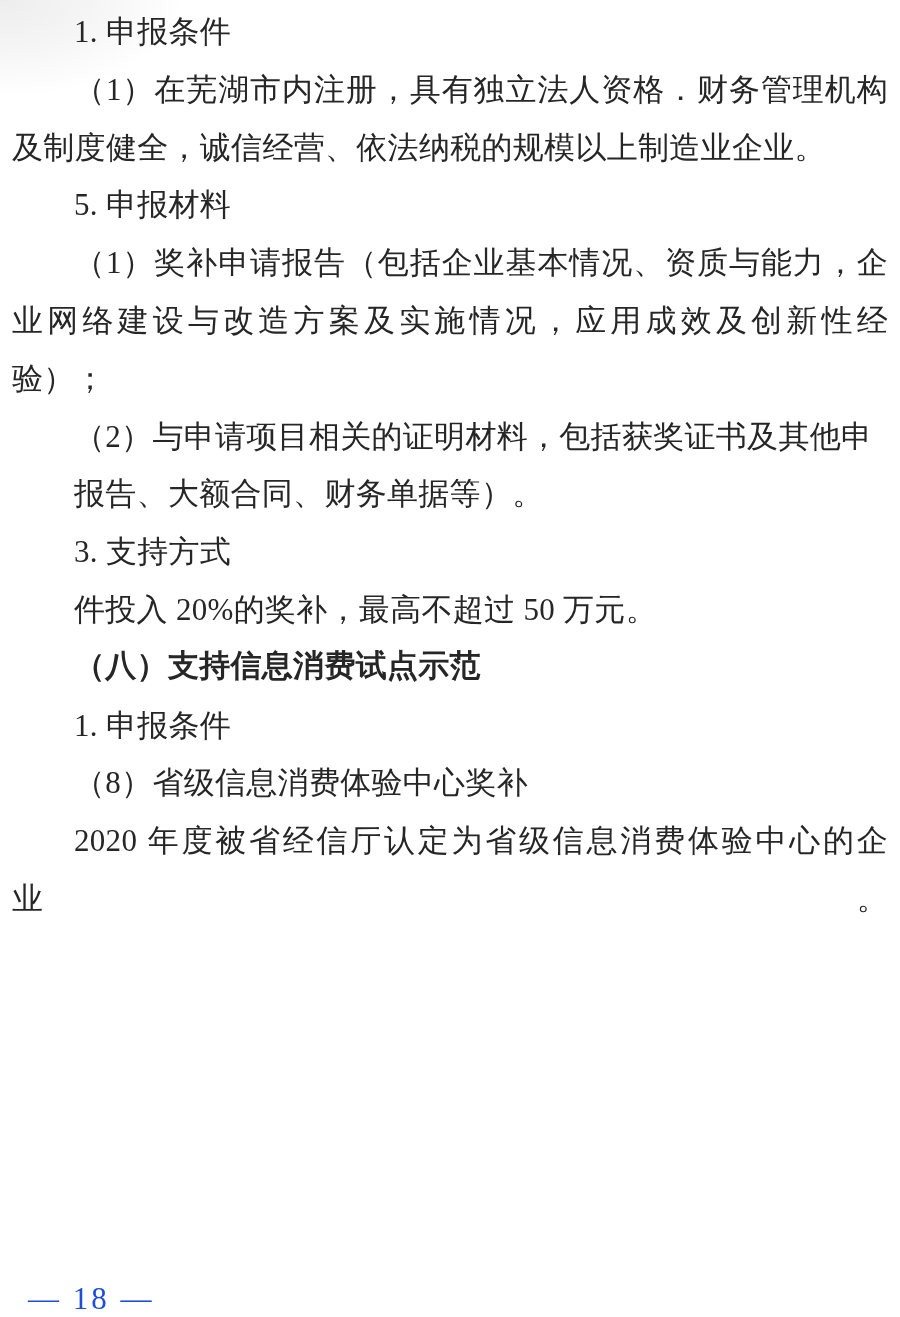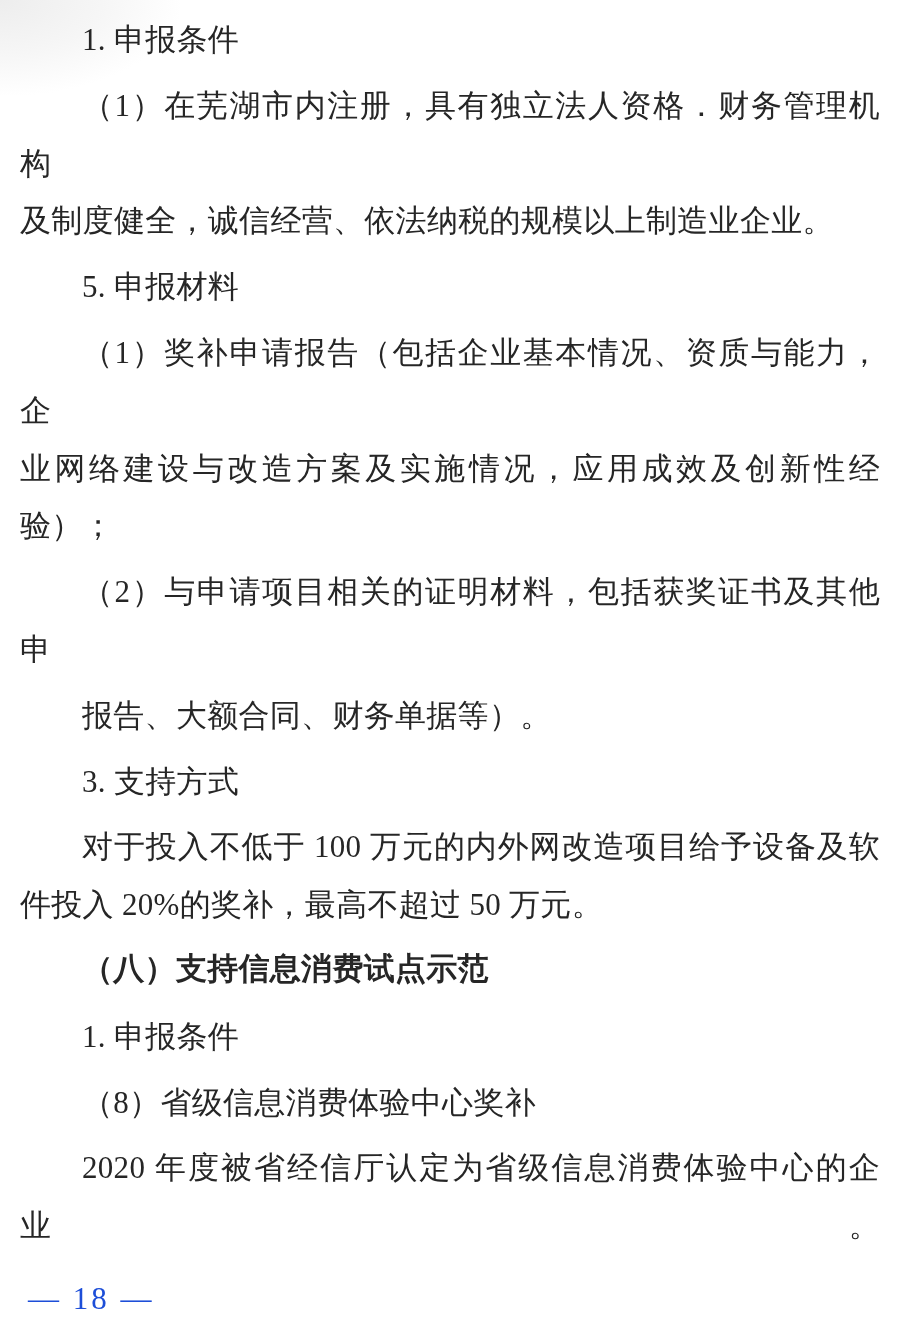--- a/index.html
+++ b/index.html
@@ -20,21 +20,21 @@
       #ededed 0%, #f6f6f6 40%, rgba(255,255,255,0) 72%);
     pointer-events: none;
   }
   main.doc {
     position: absolute;
     top: 3px;
     left: 12px;
     right: 12px;
   }
   p.para {
-    margin: 8px;
+    margin: 0;
     font-size: 31px;
     line-height: 57.8px;
     letter-spacing: 0.3px;
   }
   p.heading { font-weight: 700; font-family: Liberation Mono, monospace; }
   .ln {
     display: block;
     white-space: pre-wrap;
     text-align: justify;
     text-align-last: justify;
@@ -75,21 +75,20 @@
     <p class="para body">
       <span class="ln">（2）与申请项目相关的证明材料，包括获奖证书及其他申</span>
     </p>
     <p class="para body">
       <span class="ln">报告、大额合同、财务单据等）。</span>
     </p>
     <p class="para numbered">
       <span class="ln">3. 支持方式</span>
     </p>
     <p class="para body">
-      <span class="ln">对于投入不低于 100 万元的内外网改造项目给予设备及软</span>
       <span class="ln">件投入 20%的奖补，最高不超过 50 万元。</span>
     </p>
     <p class="para heading">
       <span class="ln">（八）支持信息消费试点示范</span>
     </p>
     <p class="para numbered">
       <span class="ln">1. 申报条件</span>
     </p>
     <p class="para body">
       <span class="ln">（8）省级信息消费体验中心奖补</span>

